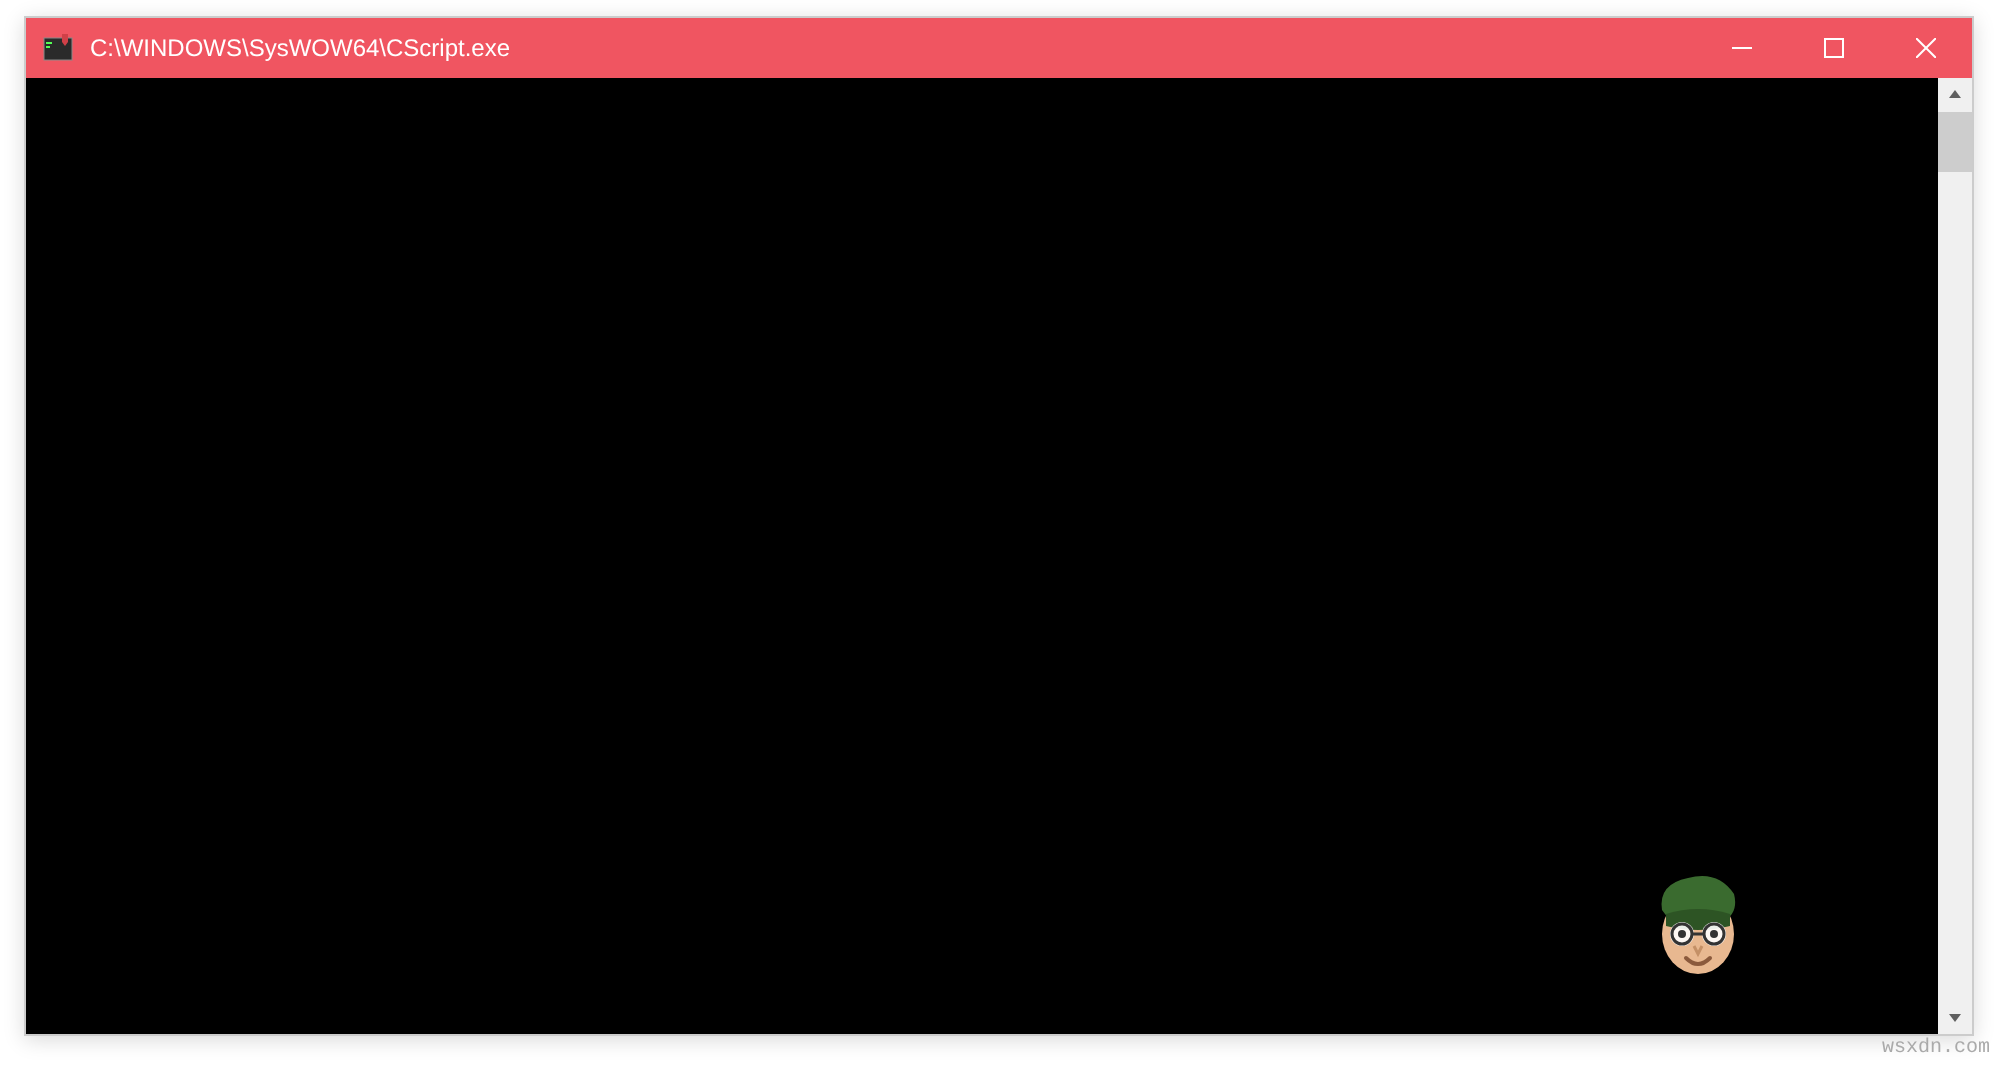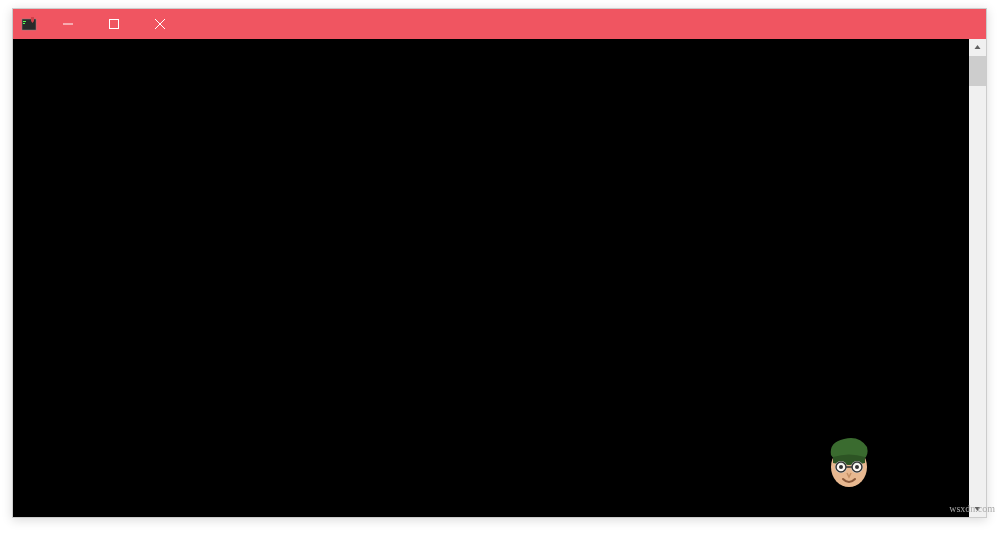--- a/index.html
+++ b/index.html
@@ -114,25 +114,25 @@
       position: absolute;
       top: 0;
       left: 0;
       right: 0;
       height: 30px;
       background: #cdcdcd;
       cursor: pointer;
     }
     .watermark {
       position: absolute;
-      bottom: 20px;
+      bottom: 4px;
       right: 4px;
       font-size: 10px;
       color: #aaaaaa;
-      font-family: Liberation Serif, serif;
+      font-family: Liberation Mono, monospace;
     }
     .avatar-overlay {
       position: absolute;
       right: 90px;
       bottom: 25px;
       width: 60px;
       height: 65px;
     }
   </style>
 </head>
@@ -141,20 +141,21 @@
 <div class="window">
   <div class="titlebar">
     <div class="titlebar-icon">
       <svg viewBox="0 0 16 16">
         <rect x="1" y="3" width="14" height="11" fill="#2a2a2a" stroke="#888" stroke-width="0.5"></rect>
         <rect x="2" y="5" width="3" height="1" fill="#5f5"></rect>
         <rect x="2" y="7" width="2" height="1" fill="#5f5"></rect>
         <path d="M 10 1 L 13 1 L 13 5 L 11.5 7 L 10 5 Z" fill="#d04048"></path>
       </svg>
     </div>
+    <div class="titlebar-title">C:\WINDOWS\SysWOW64\CScript.exe</div>
     <div class="titlebar-controls">
       <div class="titlebar-btn">
         <svg viewBox="0 0 10 10">
             <line x1="0" y1="5" x2="10" y2="5"></line>
           </svg>
       </div>
       <div class="titlebar-btn">
         <svg viewBox="0 0 10 10">
             <rect x="0.5" y="0.5" width="9" height="9"></rect>
           </svg>

